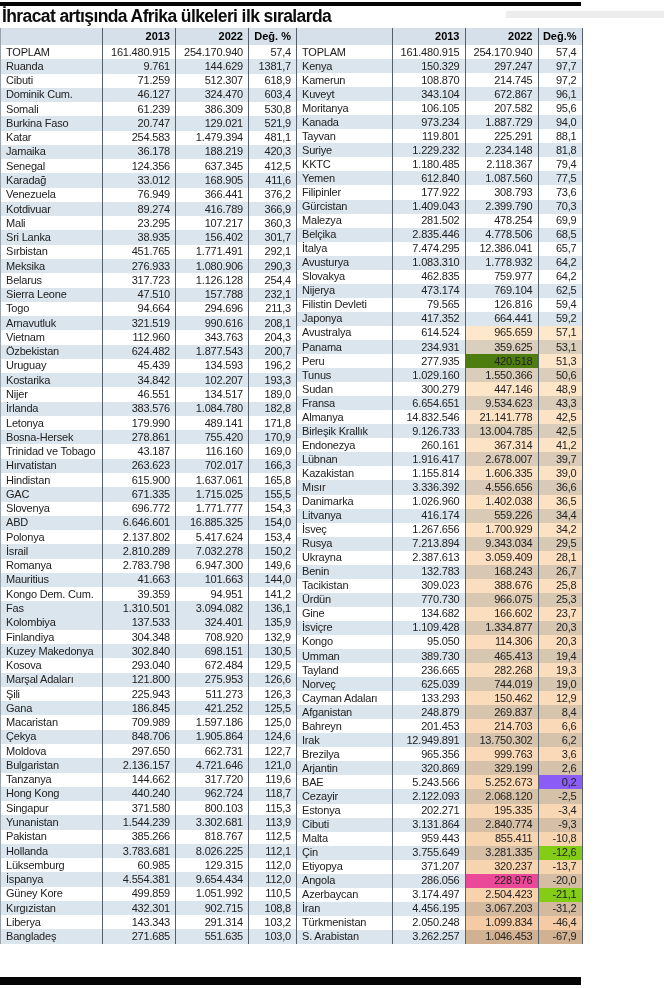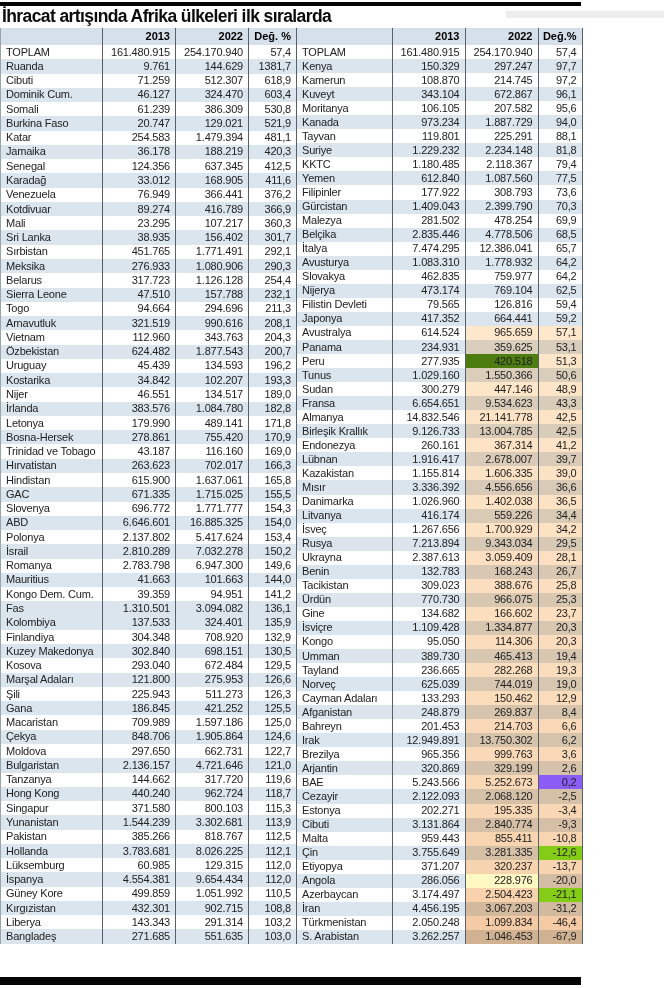--- a/index.html
+++ b/index.html
@@ -794,21 +794,21 @@
           </tr>
           <tr>
             <td class="country">Etiyopya</td>
             <td class="num">371.207</td>
             <td class="num" style="background: rgb(247, 212, 176);">320.237</td>
             <td class="num" style="background: rgb(247, 212, 176);">-13,7</td>
           </tr>
           <tr class="striped">
             <td class="country">Angola</td>
             <td class="num">286.056</td>
-            <td class="num" style="background: #fef9c3;">228.976</td>
+            <td class="num" style="background: #ec4899;">228.976</td>
             <td class="num" style="background: rgb(212, 189, 162);">-20,0</td>
           </tr>
           <tr>
             <td class="country">Azerbaycan</td>
             <td class="num">3.174.497</td>
             <td class="num" style="background: rgb(247, 210, 173);">2.504.423</td>
             <td class="num" style="background: #84cc16;">-21,1</td>
           </tr>
           <tr class="striped">
             <td class="country">İran</td>

